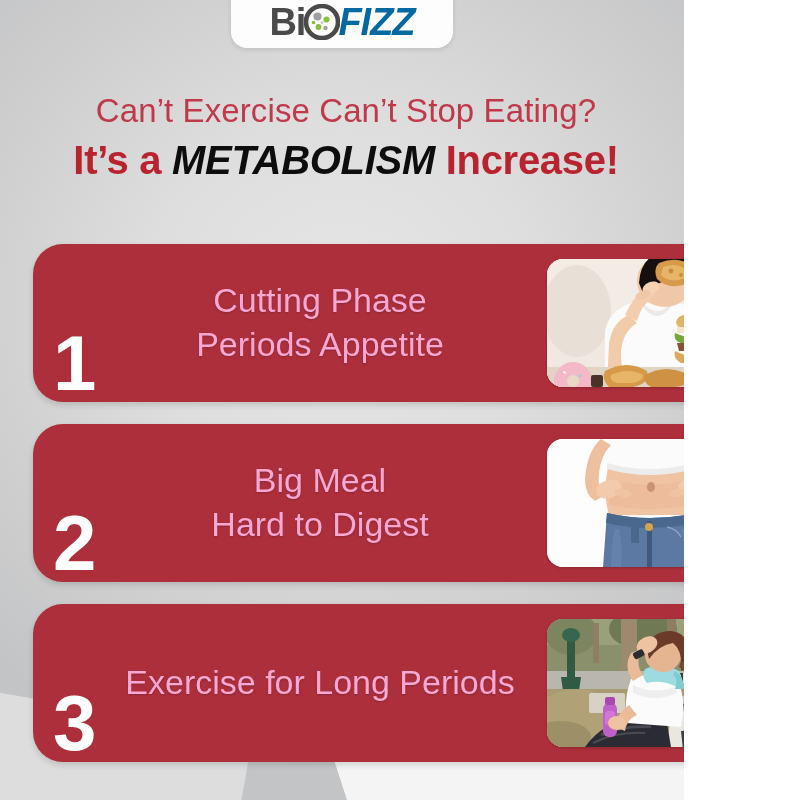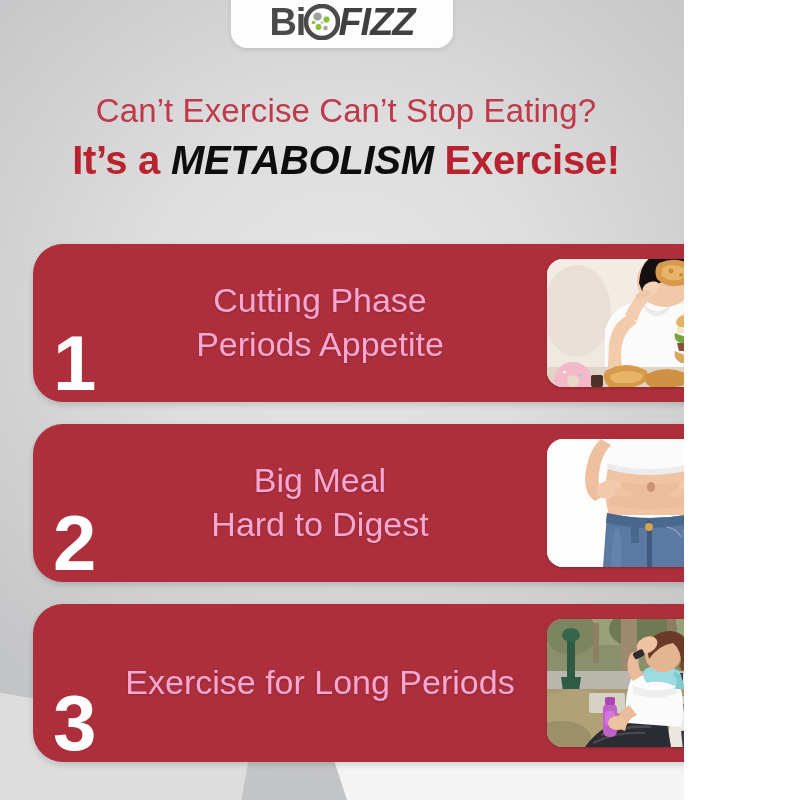--- a/index.html
+++ b/index.html
@@ -63,21 +63,21 @@
     letter-spacing:-1px;
     line-height:1;
   }
   .logo-orb {
     width:36px; height:36px;
     position:relative;
     margin:0 0px 0 -1px;
   }
   .logo-fizz {
     font-size:38px; font-weight:bold; font-style:italic;
-    color:#404040;
+    color:#0369a1;
     letter-spacing:-1px;
     line-height:1;
     margin-left:-2px;
   }
 
   
   .headline {
     position:absolute;
     top:92px; left:8px; right:0;
     text-align:center;
@@ -176,21 +176,21 @@
           <circle cx="18" cy="18.5" r="1.5" fill="#c9cacb"></circle>
         </svg>
       </span>
       <span class="logo-fizz">FIZZ</span>
     </div>
   </div>
 
   <div class="headline">
     <div class="headline-1">Can’t Exercise Can’t Stop Eating?</div>
     <div class="headline-2">
-      <span class="hl-red">It’s a </span><span class="hl-dark">METABOLISM</span><span class="hl-red"> Exercise!</span>
+      <span class="hl-red">It’s a </span><span class="hl-dark">METABOLISM</span><span class="hl-red"> Increase!</span>
     </div>
   </div>
 
   <div class="cards">
 
     <div class="card">
       <div class="card-num">1</div>
       <div class="card-text">
         <div>Cutting Phase</div>
         <div>Periods Appetite</div>

